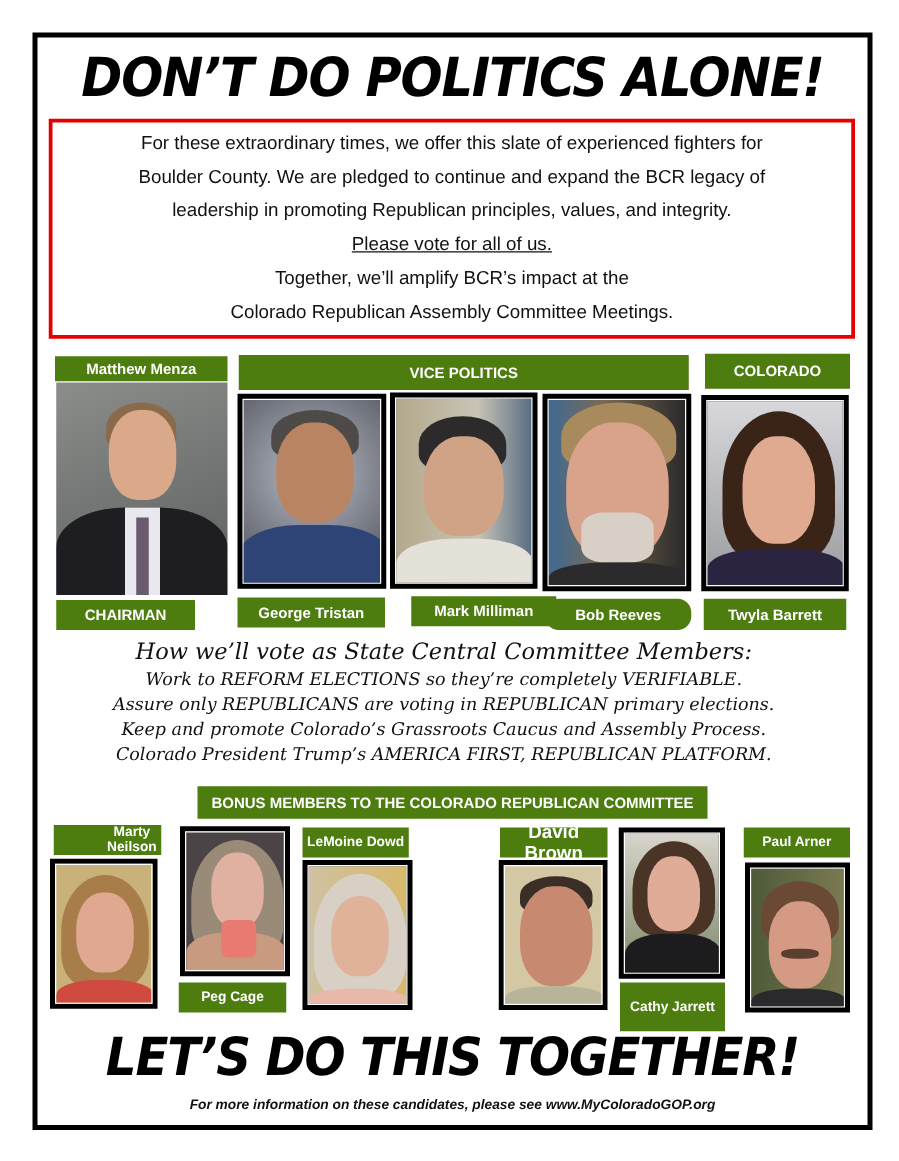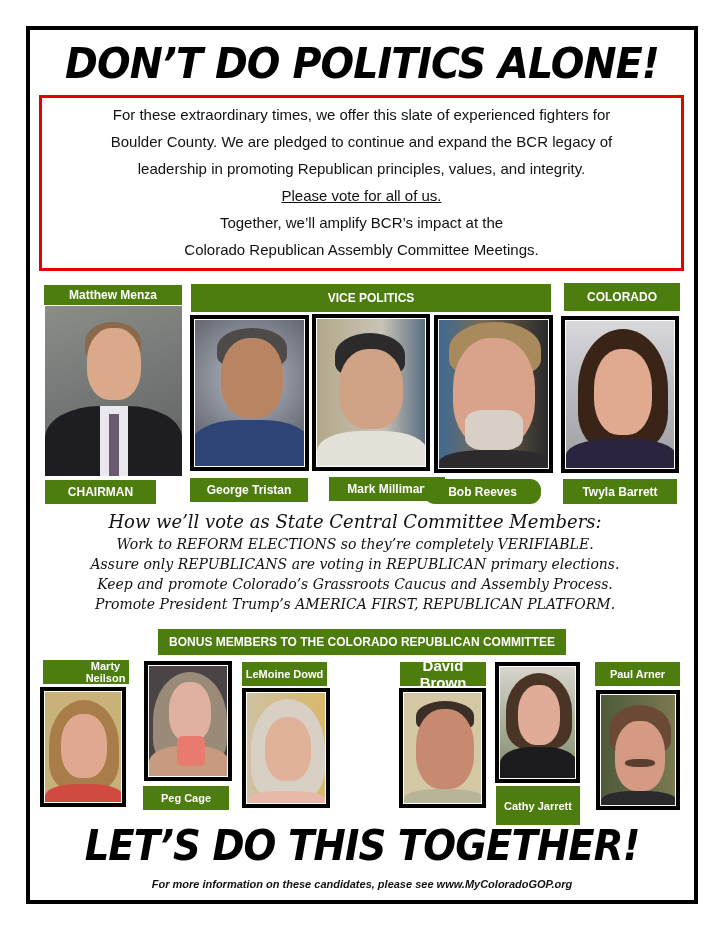--- a/index.html
+++ b/index.html
@@ -78,40 +78,40 @@
 <div class="abs frame" style="left:434px;top:315px;width:119px;height:158px;">
   <div class="inner" style="background:linear-gradient(90deg,#3f6a94,#7a6a52 40%,#2a2a2a);">
     <div class="photo">
       <div class="hair" style="left:10px;top:2px;width:92px;height:54px;background:#a88a5c;"></div>
       <div class="face" style="left:14px;top:18px;width:82px;height:110px;background:#d8a38a;"></div>
       <div class="abs" style="left:26px;top:90px;width:58px;height:40px;background:#d8d0c6;border-radius:30%;"></div>
       <div class="body" style="left:0;top:130px;width:112px;height:30px;background:#2c2a2c;"></div>
     </div>
   </div>
 </div>
-<div class="abs banner" style="left:424px;top:479px;width:117px;height:25px;border-radius:11px;">Bob Reeves</div>
+<div class="abs banner" style="left:436px;top:479px;width:117px;height:25px;border-radius:11px;">Bob Reeves</div>
 
 <div class="abs banner" style="left:564px;top:283px;width:116px;height:28px;">COLORADO</div>
 <div class="abs frame" style="left:561px;top:316px;width:118px;height:157px;">
   <div class="inner" style="background:linear-gradient(180deg,#d8d8dc,#9a9ca0);">
     <div class="photo">
       <div class="hair" style="left:12px;top:8px;width:90px;height:120px;background:#3a2418;"></div>
       <div class="face" style="left:28px;top:28px;width:58px;height:86px;background:#e0aa90;"></div>
       <div class="body" style="left:0;top:118px;width:110px;height:40px;background:#2a2440;"></div>
     </div>
   </div>
 </div>
 <div class="abs banner" style="left:563px;top:479px;width:114px;height:25px;">Twyla Barrett</div>
 
 <div class="abs vote">
   <div class="h">How we’ll vote as State Central Committee Members:</div>
   <div class="l">Work to REFORM ELECTIONS so they’re completely VERIFIABLE.</div>
   <div class="l">Assure only REPUBLICANS are voting in REPUBLICAN primary elections.</div>
   <div class="l">Keep and promote Colorado’s Grassroots Caucus and Assembly Process.</div>
-  <div class="l">Promote President Trump’s AMERICA FIRST, REPUBLICAN PLATFORM.</div>
+  <div class="l">Colorado President Trump’s AMERICA FIRST, REPUBLICAN PLATFORM.</div>
 </div>
 
 <div class="abs banner" style="left:158px;top:629px;width:408px;height:26px;font-size:12px;">BONUS MEMBERS TO THE COLORADO REPUBLICAN COMMITTEE</div>
 
 <div class="abs banner" style="left:43px;top:660px;width:86px;height:24px;font-size:11px;padding-left:39px;">Marty Neilson</div>
 <div class="abs frame" style="left:40px;top:687px;width:86px;height:120px;">
   <div class="inner" style="background:#c8b27a;">
     <div class="photo">
       <div class="hair" style="left:4px;top:8px;width:70px;height:90px;background:#a97d4a;"></div>
       <div class="face" style="left:16px;top:22px;width:46px;height:64px;background:#e0a890;"></div>

